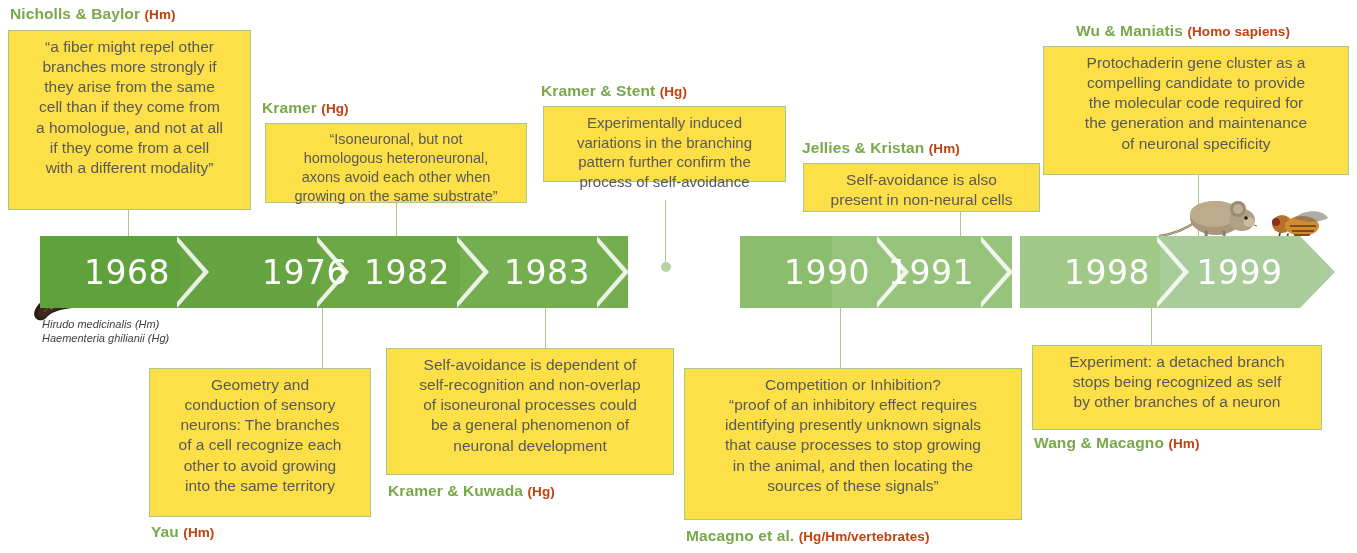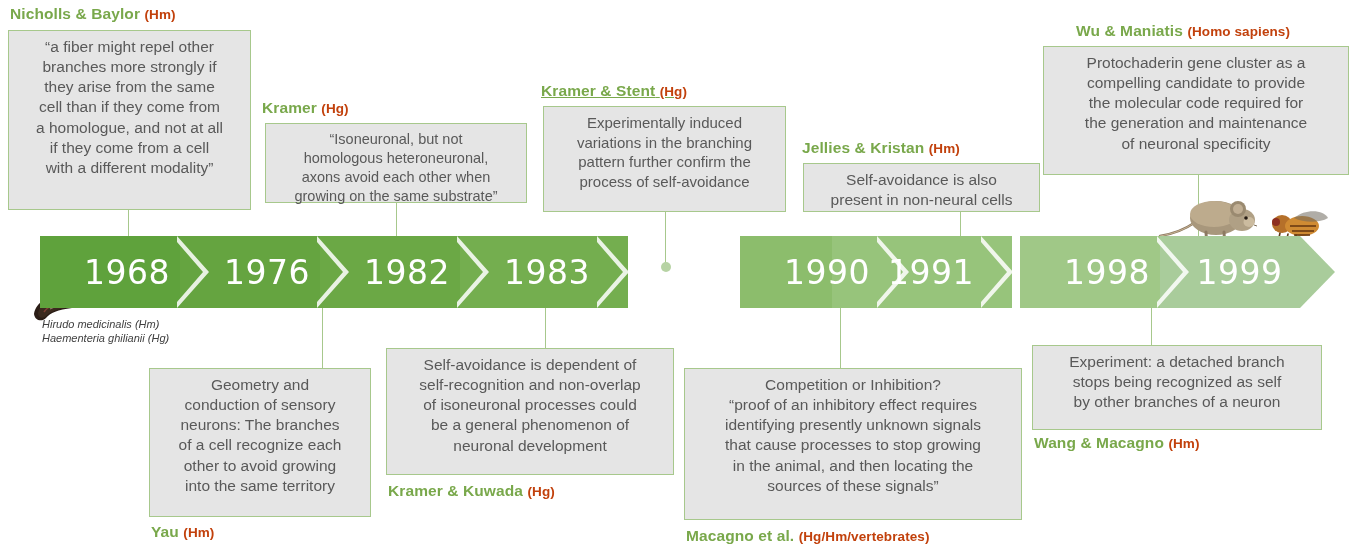--- a/index.html
+++ b/index.html
@@ -6,21 +6,21 @@
   body{
     width:1357px;height:553px;position:relative;overflow:hidden;
     font-family:"Liberation Sans", sans-serif;
     color:#595959;
     -webkit-font-smoothing:antialiased;
   }
   .stage{position:absolute;inset:0;}
 
   
   .callout{position:absolute;box-sizing:border-box;
-    border:1px solid #A7C88C;background:#e5e5e5;
+    border:1px solid #A7C88C;background:#fde047;
     text-align:center;color:#595959;line-height:1.30;
     padding:6px 8px;}
   .callout .txt{display:block;white-space:pre-line;}
 
   .cap{position:absolute;white-space:nowrap;
     color:#79A84B;font-size:15.5px;font-weight:600;letter-spacing:.1px;}
   .cap .paren{color:#c2410c;font-weight:600;font-size:13.5px;}
 
   
   .conn{position:absolute;width:1px;background:#A7C88C;}
@@ -62,21 +62,21 @@
   <div class="timeline">
 
     <div class="seg" style="left:0px;width:168px;">
       <div class="body" style="background:#5FA23C;"></div>
       <svg class="notch" viewBox="0 0 32 72" preserveAspectRatio="none">
           <polygon points="0,0 32,36 0,72 0,66 26,36 0,6" fill="#ffffff" opacity="0.85"></polygon>
         </svg>
       <span class="yr">1968</span>
     </div>
 
-    <div class="seg" style="left:140px;width:168px;">
+    <div class="seg" style="left:140px;width:168px;justify-content:flex-end;">
       <div class="body" style="background:#65A440;"></div>
       <svg class="notch" viewBox="0 0 32 72" preserveAspectRatio="none">
           <polygon points="0,0 32,36 0,72 0,66 26,36 0,6" fill="#ffffff" opacity="0.85"></polygon>
         </svg>
       <span class="yr">1976</span>
     </div>
 
     <div class="seg" style="left:280px;width:168px;">
       <div class="body" style="background:#6BA845;"></div>
       <svg class="notch" viewBox="0 0 32 72" preserveAspectRatio="none">
@@ -187,25 +187,25 @@
     <span>Kramer</span>
     <span class="paren">(Hg)</span>
   </div>
   <div class="callout" style="left:265px;top:123px;width:262px;height:80px;font-size:14.5px;">
     <span class="txt">“Isoneuronal, but not
 homologous heteroneuronal,
 axons avoid each other when
 growing on the same substrate”</span>
   </div>
 
-  <div class="cap" style="left:541px;top:82px;text-decoration:underline;">
+  <div class="cap" style="left:541px;top:82px;">
     <span>Kramer &amp; Stent</span>
     <span class="paren">(Hg)</span>
   </div>
-  <div class="callout" style="left:543px;top:106px;width:243px;height:106px;font-size:15px;">
+  <div class="callout" style="left:543px;top:106px;width:243px;height:76px;font-size:15px;">
     <span class="txt">Experimentally induced
 variations in the branching
 pattern further confirm the
 process of self-avoidance</span>
   </div>
 
   <div class="cap" style="left:802px;top:139px;">
     <span>Jellies &amp; Kristan</span>
     <span class="paren">(Hm)</span>
   </div>

